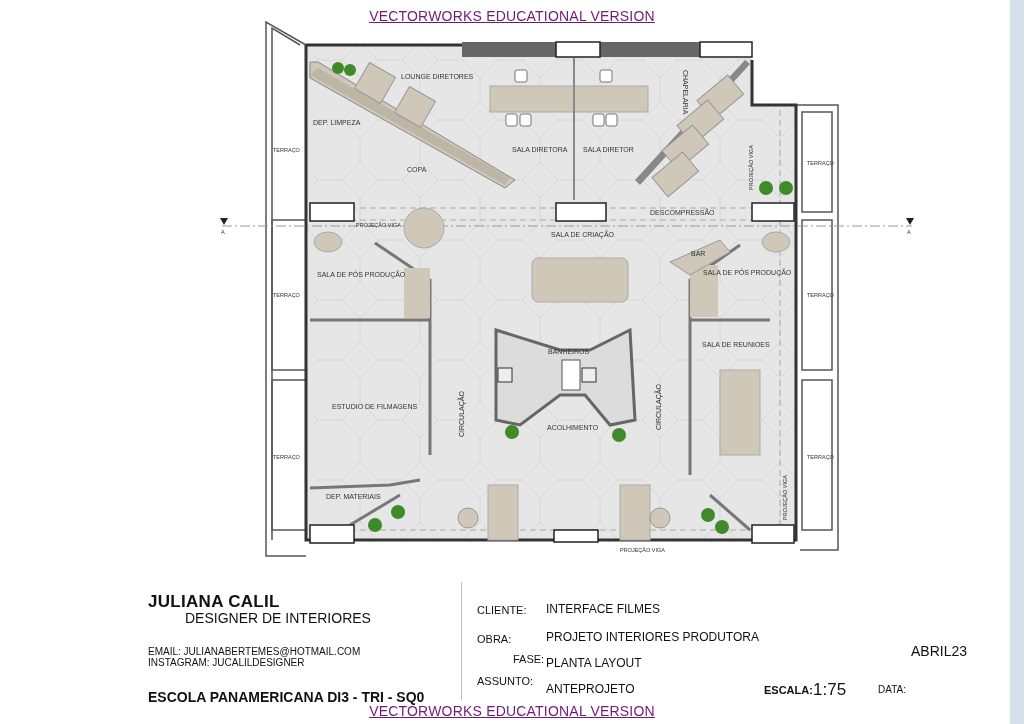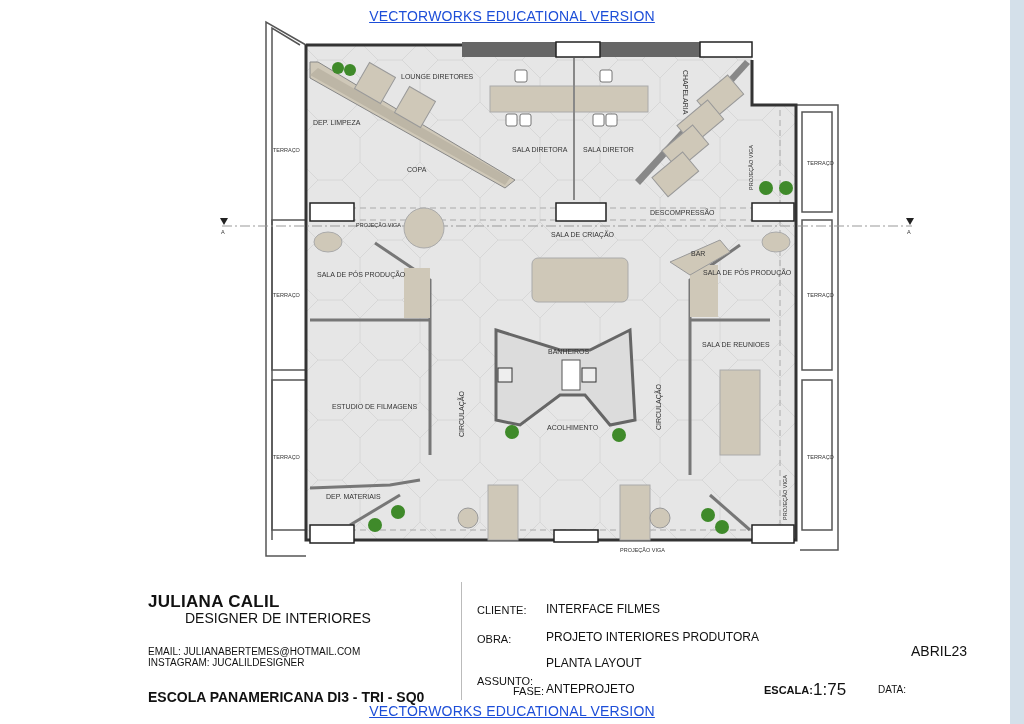--- a/index.html
+++ b/index.html
@@ -1,17 +1,17 @@
 <!DOCTYPE html>
 <html><head>
 <meta charset="utf-8">
 <style>
   html,body{margin:0;padding:0;background:#ffffff;}
   body{width:1024px;height:724px;position:relative;overflow:hidden;font-family:"Liberation Sans",sans-serif;color:#111;}
-  .watermark{position:absolute;left:0;width:1024px;text-align:center;font-size:14px;color:#1d4ed8;text-decoration:underline;letter-spacing:0.2px;font-family:"Liberation Sans",sans-serif;}
+  .watermark{position:absolute;left:0;width:1024px;text-align:center;font-size:14px;color:#701a75;text-decoration:underline;letter-spacing:0.2px;font-family:"Liberation Sans",sans-serif;}
   .right-strip{position:absolute;right:0;top:0;width:14px;height:724px;background:#d4e0ea;}
   svg.plan{position:absolute;left:0;top:0;}
   .room-label{font-family:"Liberation Sans",sans-serif;font-size:7px;fill:#333;}
   .small-label{font-family:"Liberation Sans",sans-serif;font-size:5.5px;fill:#333;}
   .tb{position:absolute;font-family:"Liberation Sans",sans-serif;}
   .name{left:148px;top:592px;font-size:17px;font-weight:bold;letter-spacing:0.3px;}
   .role{left:148px;top:610px;font-size:14px;margin-left:37px;}
   .email{left:148px;top:646px;font-size:10px;line-height:11px;}
   .school{left:148px;top:689px;font-size:14px;font-weight:bold;}
   .divider{position:absolute;left:461px;top:582px;width:1px;height:118px;background:#bbb;}
@@ -190,21 +190,21 @@
 <div class="tb school">ESCOLA PANAMERICANA DI3 - TRI - SQ0</div>
 
 <div class="divider"></div>
 
 <div class="tb fl" style="top:604px;">CLIENTE:</div>
 <div class="tb fv" style="top:602px;">INTERFACE FILMES</div>
 <div class="tb fl" style="top:633px;">OBRA:</div>
 <div class="tb fv" style="top:630px;">PROJETO INTERIORES PRODUTORA</div>
 <div class="tb fl" style="top:659px;margin-top:16px;">ASSUNTO:</div>
 <div class="tb fv" style="top:656px;">PLANTA LAYOUT</div>
-<div class="tb fl" style="top:685px;padding-left:36px;">FASE:</div>
+<div class="tb fl" style="top:653px;padding-left:36px;">FASE:</div>
 <div class="tb fv" style="top:682px;">ANTEPROJETO</div>
 
 <div class="tb escala-l">ESCALA:</div>
 <div class="tb escala-v">1:75</div>
 <div class="tb data-l">DATA:</div>
 <div class="tb data-v">ABRIL23</div>
 
 <div class="watermark" style="top:703px;">VECTORWORKS EDUCATIONAL VERSION</div>
 
 </body></html>

